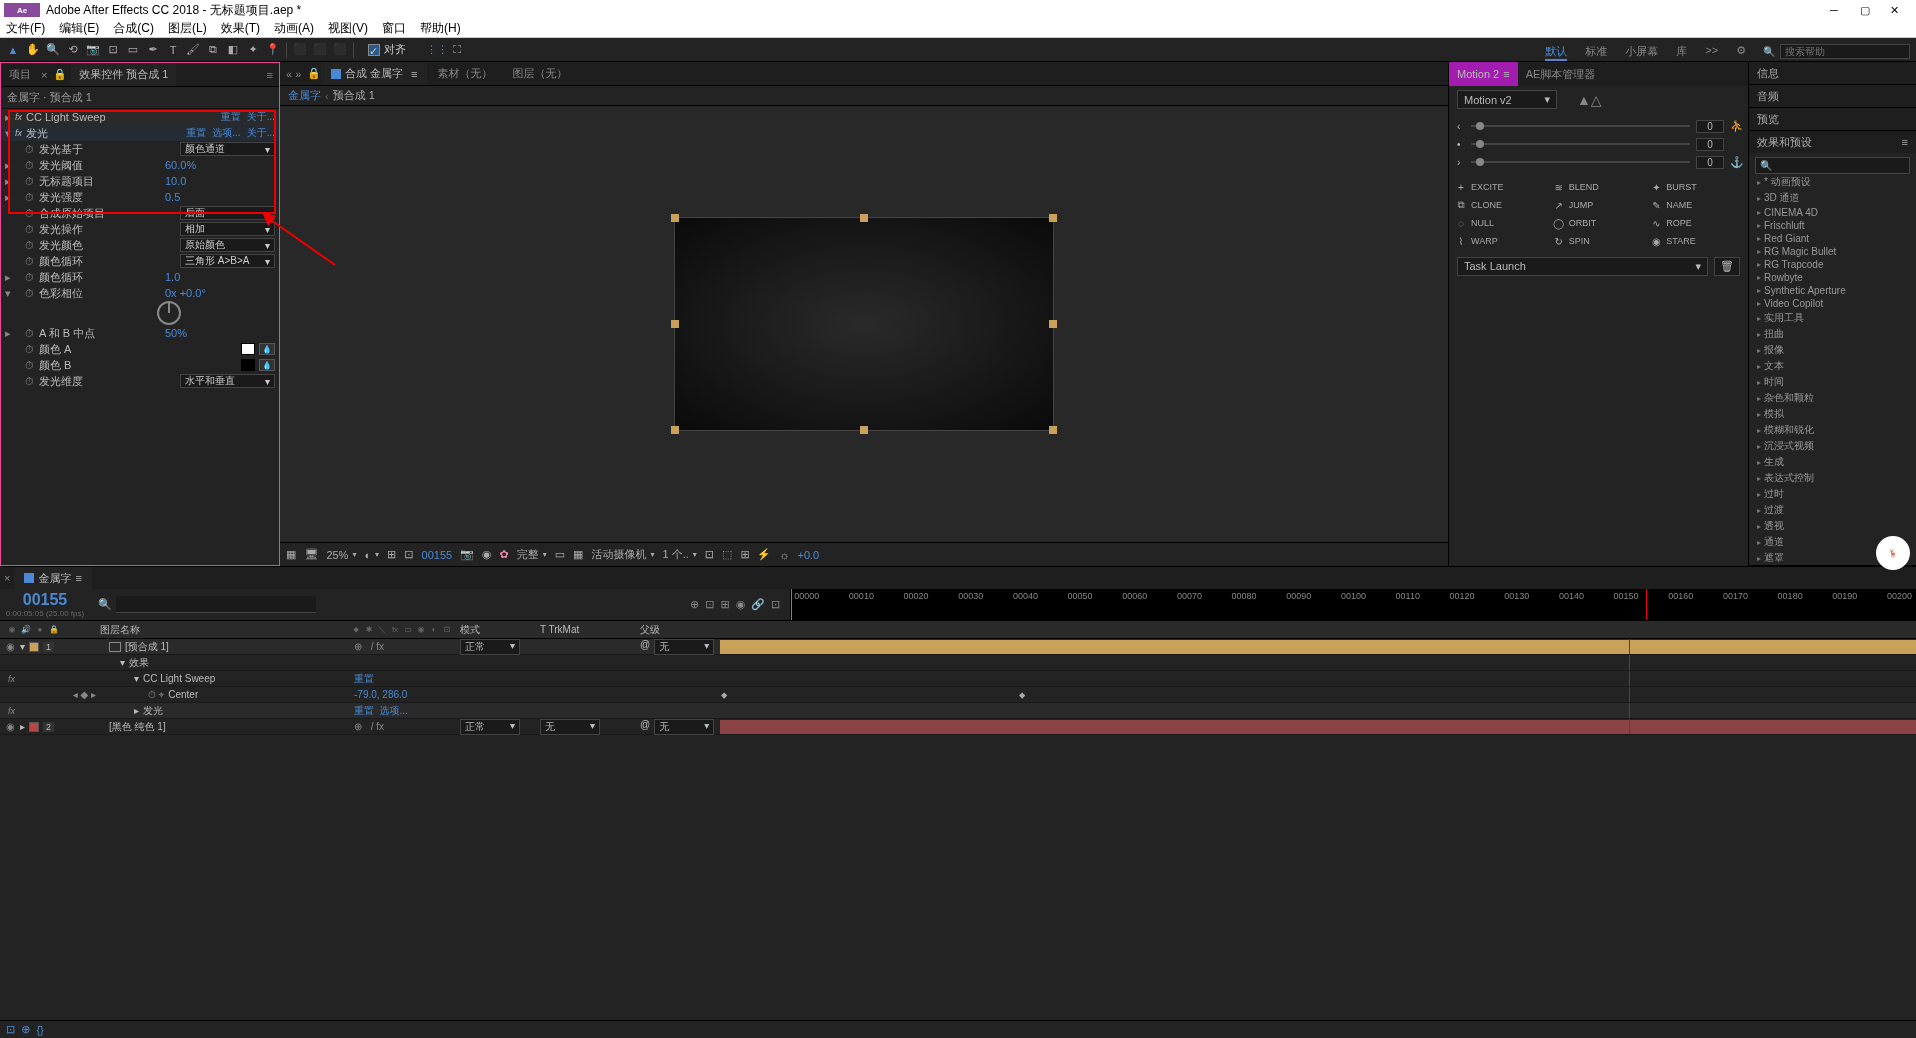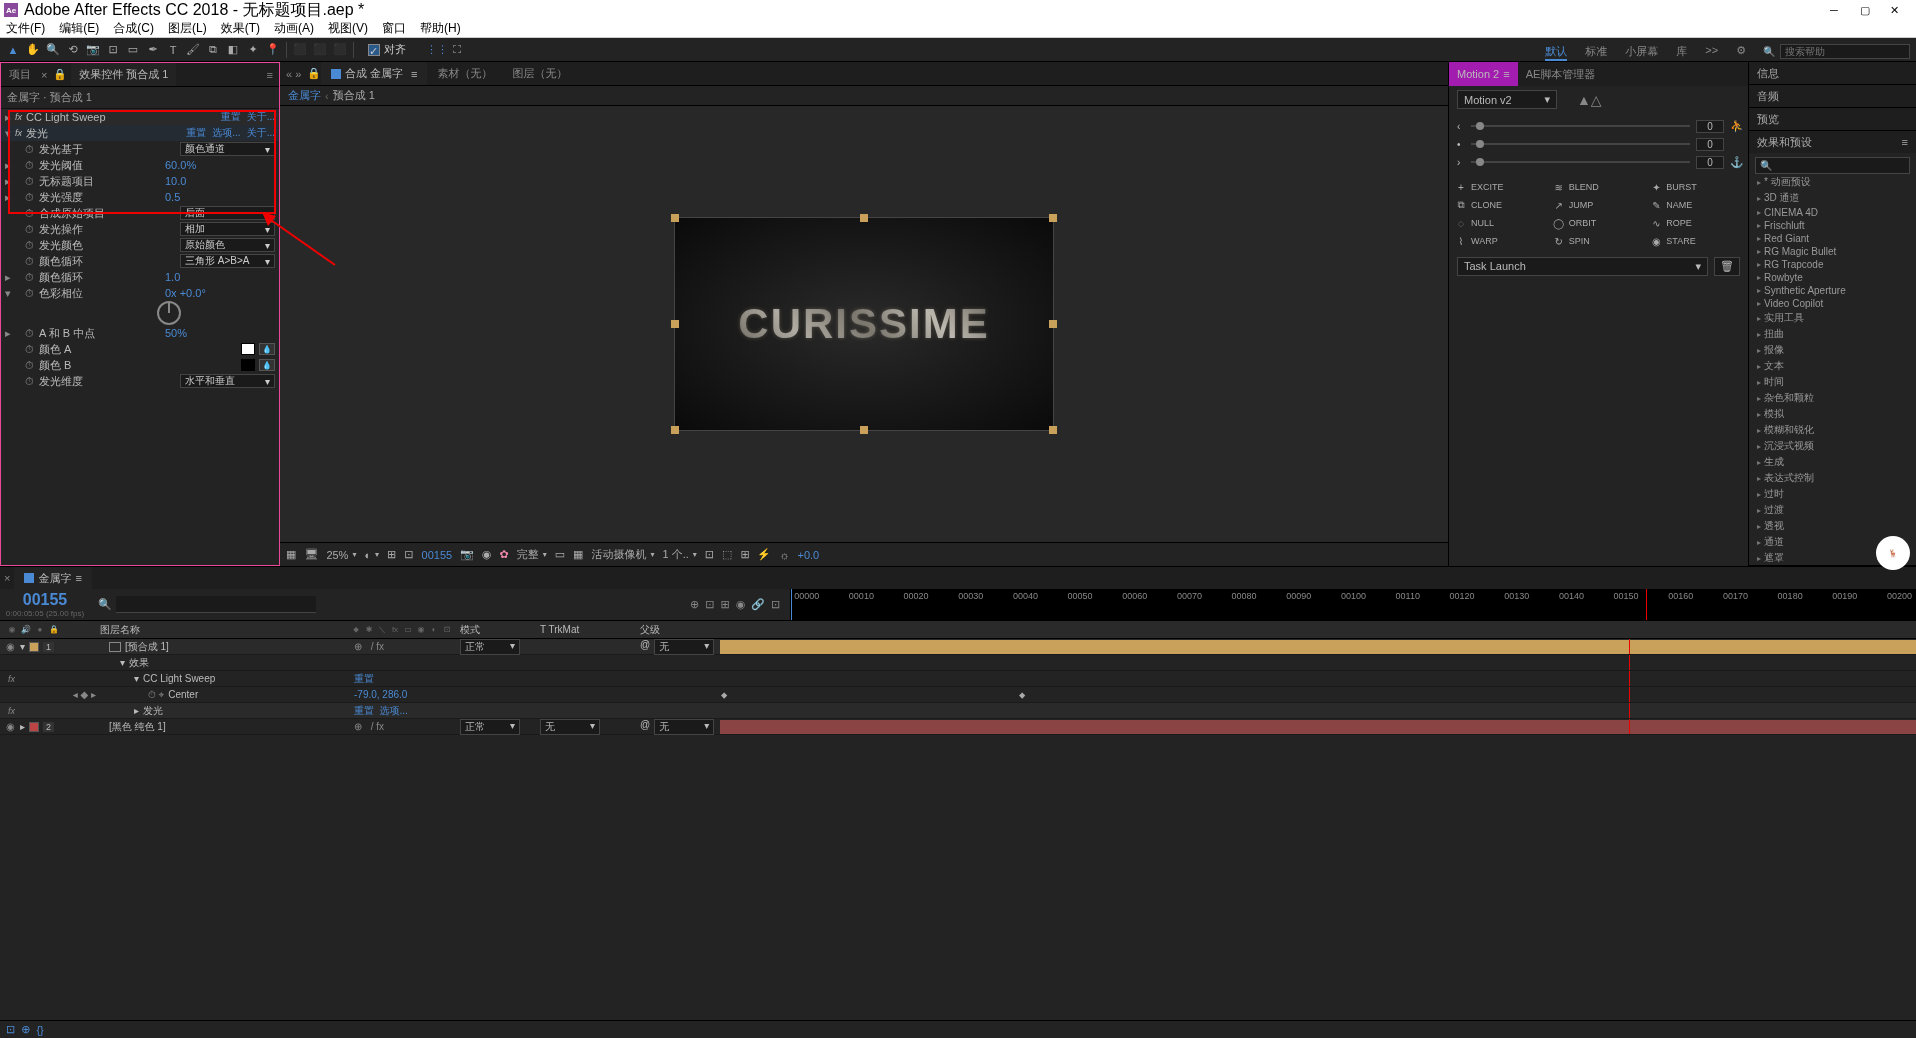--- a/index.html
+++ b/index.html
@@ -1,19 +1,19 @@
 <!DOCTYPE html>
 <html><head>
 <meta charset="utf-8">
 <style>
 * { margin:0; padding:0; box-sizing:border-box; font-family:"Microsoft YaHei",Arial,sans-serif; }
 body { background:#1e1e1e; color:#bbb; font-size:11px; overflow:hidden; width:1916px; height:1038px; position:relative; }
 .titlebar { background:#fff; color:#000; height:20px; display:flex; align-items:center; padding:0 4px; }
-.titlebar .ae-icon { width:14px; height:14px; background:#8a4a9c; margin-right:6px; display:inline-flex; align-items:center;justify-content:center;color:#fff;font-size:8px;font-weight:bold;}
-.titlebar .title { flex:1; font-size:16px; }
+.titlebar .ae-icon { width:36px; height:14px; background:#8a4a9c; margin-right:6px; display:inline-flex; align-items:center;justify-content:center;color:#fff;font-size:8px;font-weight:bold;}
+.titlebar .title { flex:1; font-size:12px; }
 .titlebar .winbtns { display:flex; gap:18px; padding-right:10px; }
 .titlebar .winbtn { width:12px;height:12px; cursor:pointer;}
 .menubar { background:#fff; color:#000; height:18px; display:flex; align-items:center; gap:14px; padding:0 6px; font-size:12px; border-bottom:1px solid #ccc;}
 .menubar span { cursor:pointer; }
 .toolbar { background:#232323; height:24px; display:flex; align-items:center; padding:0 4px; gap:2px; border-bottom:1px solid #000;}
 .toolbar .tbtn { width:18px;height:18px; display:flex;align-items:center;justify-content:center;color:#aaa;cursor:pointer;}
 .toolbar .sep { width:1px; height:16px; background:#444; margin:0 2px;}
 .toolbar .snap { display:flex;align-items:center;gap:4px;color:#ccc;font-size:11px;margin-left:10px;}
 .toolbar .cb { width:12px;height:12px;border:1px solid #888;background:#2a5a8a;}
 .main { display:flex; height:504px; }
@@ -369,21 +369,20 @@
     <div class="viewer">
       <div class="canvas">
         <div class="handle" style="top:-4px;left:-4px"></div>
         <div class="handle" style="top:-4px;left:50%;margin-left:-4px"></div>
         <div class="handle" style="top:-4px;right:-4px"></div>
         <div class="handle" style="top:50%;left:-4px;margin-top:-4px"></div>
         <div class="handle" style="top:50%;right:-4px;margin-top:-4px"></div>
         <div class="handle" style="bottom:-4px;left:-4px"></div>
         <div class="handle" style="bottom:-4px;left:50%;margin-left:-4px"></div>
         <div class="handle" style="bottom:-4px;right:-4px"></div>
-        <div class="txt3d">CURISSIME</div>
       </div>
     </div>
     <div class="viewer-bar">
       <span class="vb-item">▦</span>
       <span class="vb-item">🖥</span>
       <span class="vb-item dd">
           <span>25%</span>
         </span>
       <span class="vb-item dd">◐</span>
       <span class="vb-item">⊞</span>

